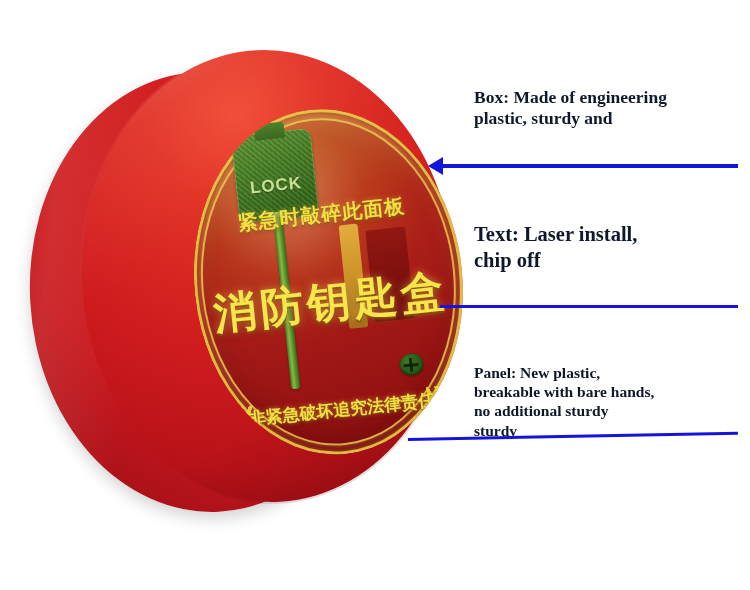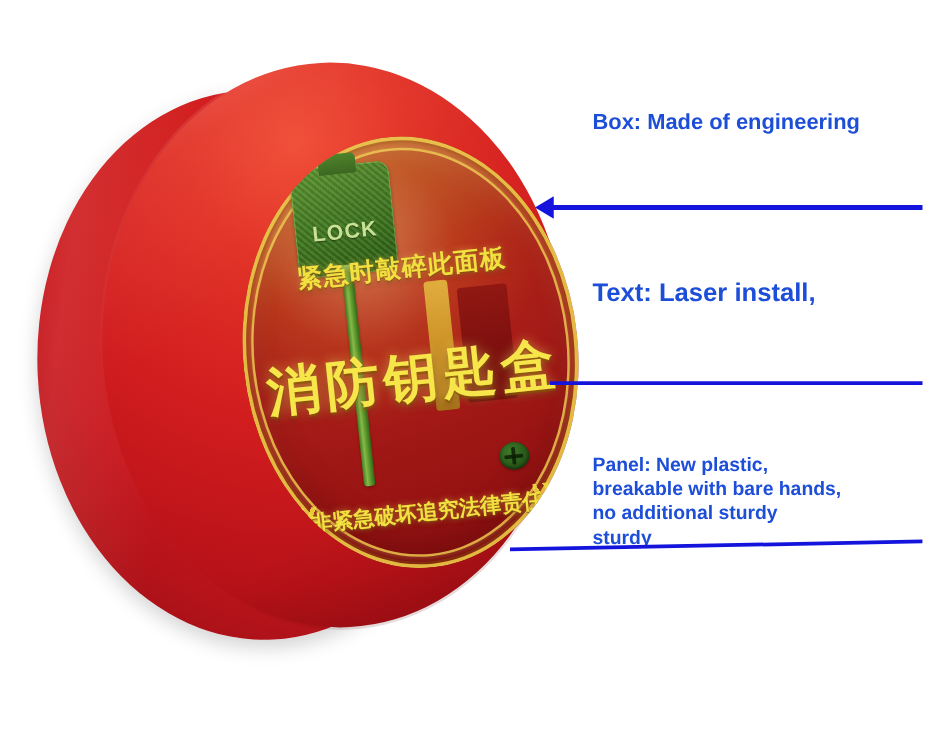--- a/index.html
+++ b/index.html
@@ -256,22 +256,22 @@
         #f0d83c 0 4px, rgba(160,20,16,0.0) 4px 9px);
     opacity:.9;
   }
   .chev-l{ left:22px; }
   .chev-r{ right:22px; background: repeating-linear-gradient(65deg,
         #f0d83c 0 4px, rgba(160,20,16,0.0) 4px 9px); }
 
   
   .anno{
     position:absolute;
-    color:#1d4ed8;
-    font-family:Liberation Sans, sans-serif;
+    color:#0f172a;
+    font-family:Liberation Serif, serif;
     font-weight:700;
     line-height:1.22;
   }
   .anno-1{ left:474px; top:87px;  width:268px; font-size:17.5px; }
   .anno-2{ left:474px; top:222px; width:268px; font-size:20.5px; line-height:1.25; }
   .anno-3{ left:474px; top:363px; width:268px; font-size:15.5px; line-height:1.24; }
 
   
   .leader{
     position:absolute;
@@ -327,26 +327,28 @@
         <div class="chev chev-r"></div>
 
         <div class="engrave engrave-bottom">非紧急破坏追究法律责任</div>
       </div>
 
     </div>
   </div>
 
   <div class="anno anno-1">
     <div>Box: Made of engineering</div>
+    <div>plastic, sturdy and</div>
   </div>
   <div class="leader leader-1"></div>
   <div class="arrowhead"></div>
 
   <div class="anno anno-2">
     <div>Text: Laser install,</div>
+    <div>chip off</div>
   </div>
   <div class="leader leader-2"></div>
 
   <div class="anno anno-3">
     <div>Panel: New plastic,</div>
     <div>breakable with bare hands,</div>
     <div>no additional sturdy</div>
     <div>sturdy</div>
   </div>
   <div class="leader leader-3"></div>

